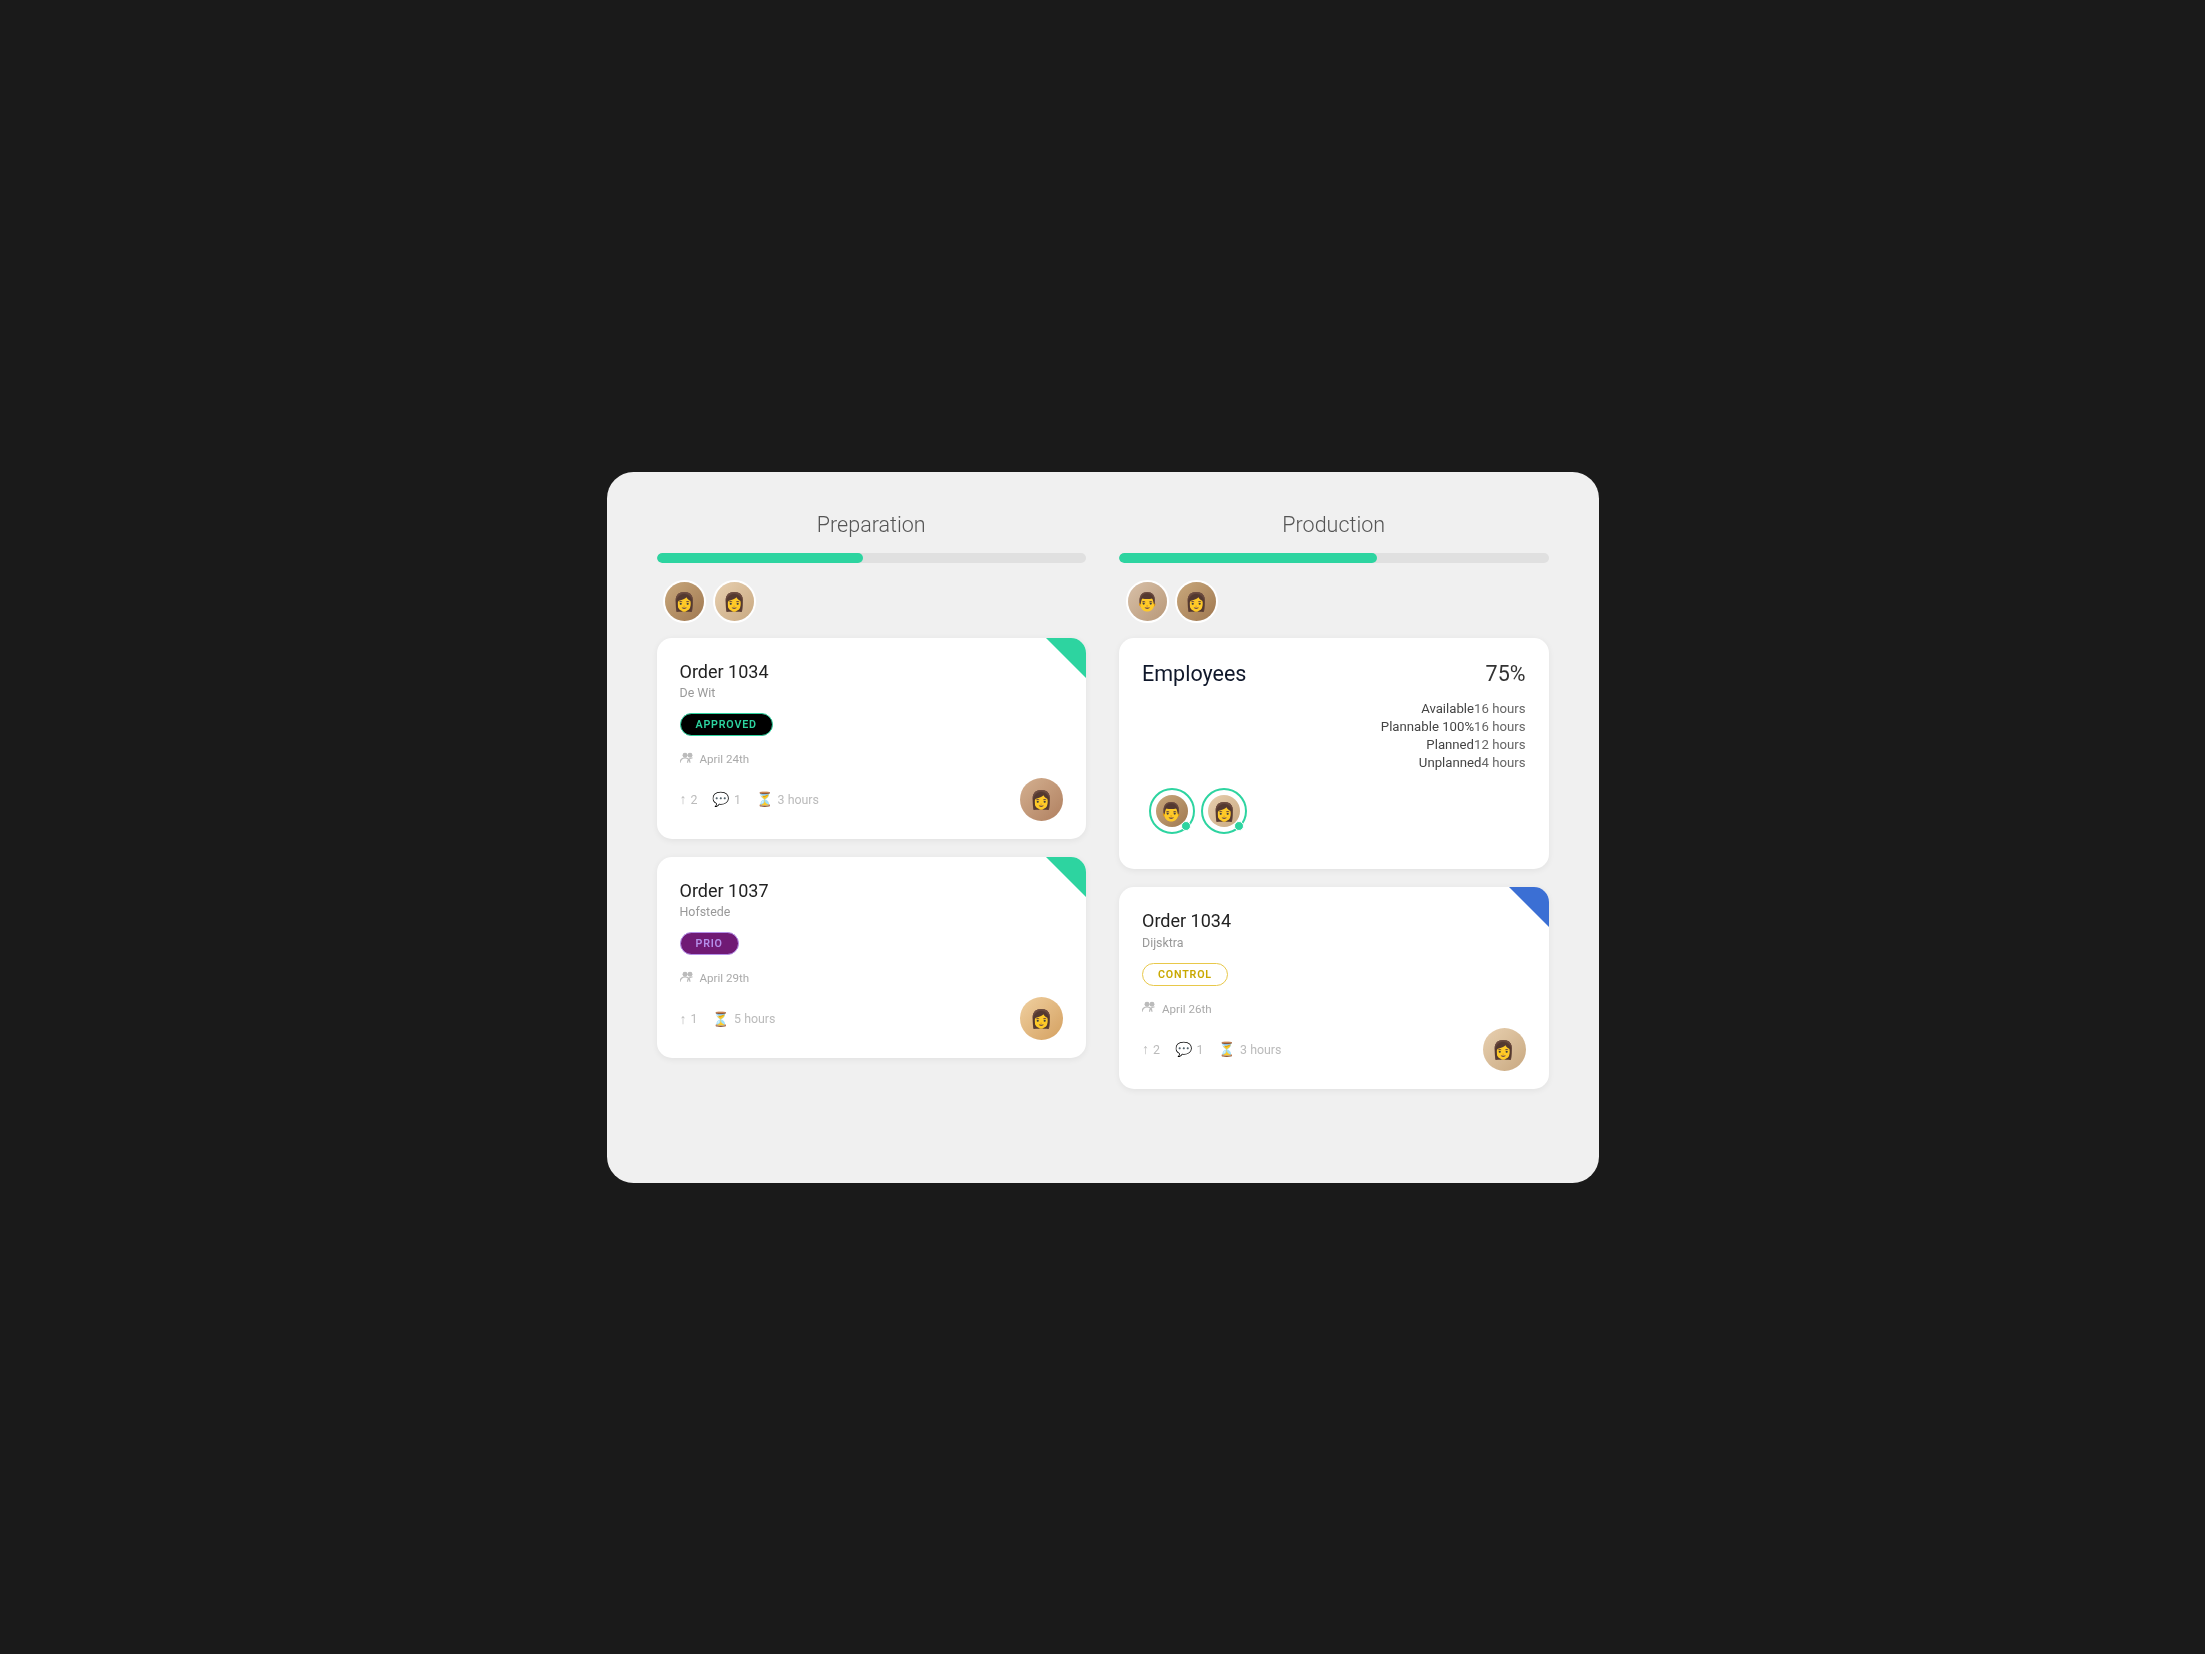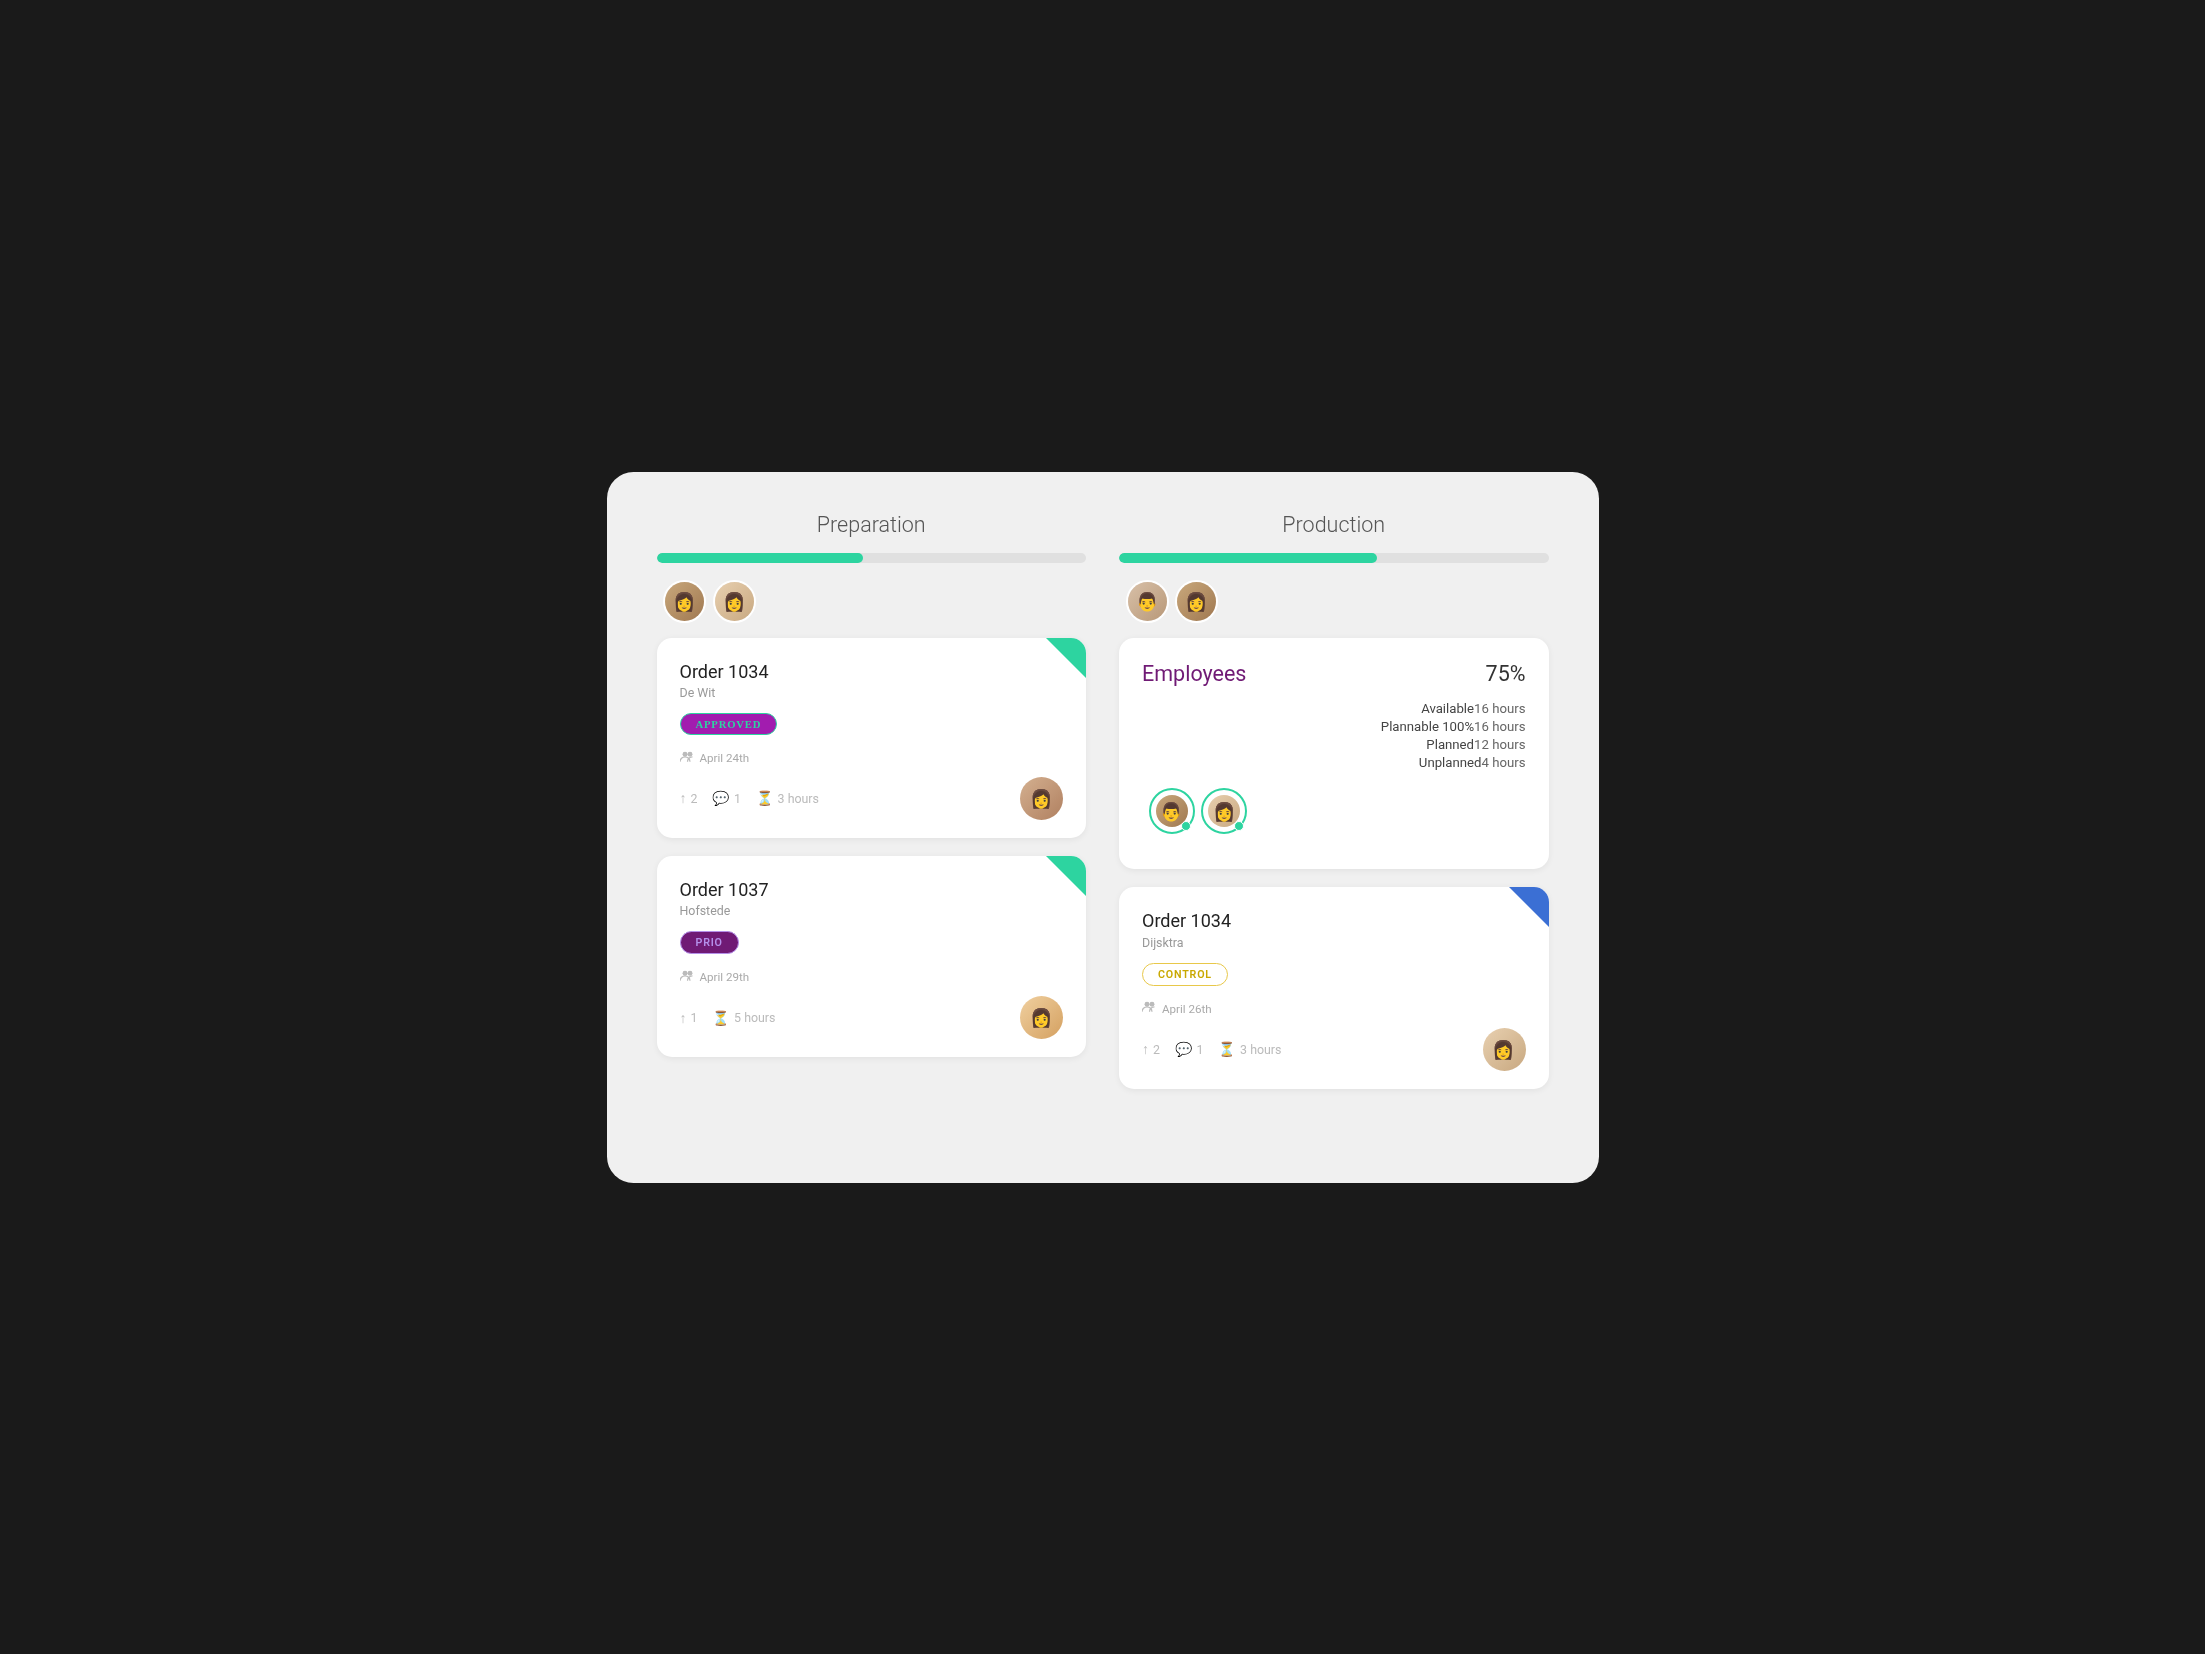--- a/index.html
+++ b/index.html
@@ -124,22 +124,21 @@
       border-radius: 16.5px;
       padding: 4.1px 15px;
       font-size: 10.7px;
       font-weight: 600;
       letter-spacing: 0.8px;
       margin-bottom: 15px;
     }
     .badge-approved {
       border: 1.7px solid #2dd4a0;
       color: #2dd4a0;
-      background: #a21caf;
-      font-family: Liberation Serif, serif;
+      background: #000000;
     }
     .badge-prio {
       border: 1.7px solid #b48fea;
       color: #b48fea;
       background: #701a75;
     }
     .badge-control {
       border: 1.7px solid #e8c84a;
       color: #c9a800;
       background: white;
@@ -194,21 +193,21 @@
     }
     .employees-header {
       display: flex;
       justify-content: space-between;
       align-items: center;
       margin-bottom: 15px;
     }
     .employees-title {
       font-size: 21.5px;
       font-weight: 400;
-      color: #701a75;
+      color: #0f172a;
       text-align: center;
     }
     .employees-pct {
       font-size: 21.5px;
       font-weight: 400;
       color: #333;
     }
     .employees-rows {
       display: flex;
       flex-direction: column;

